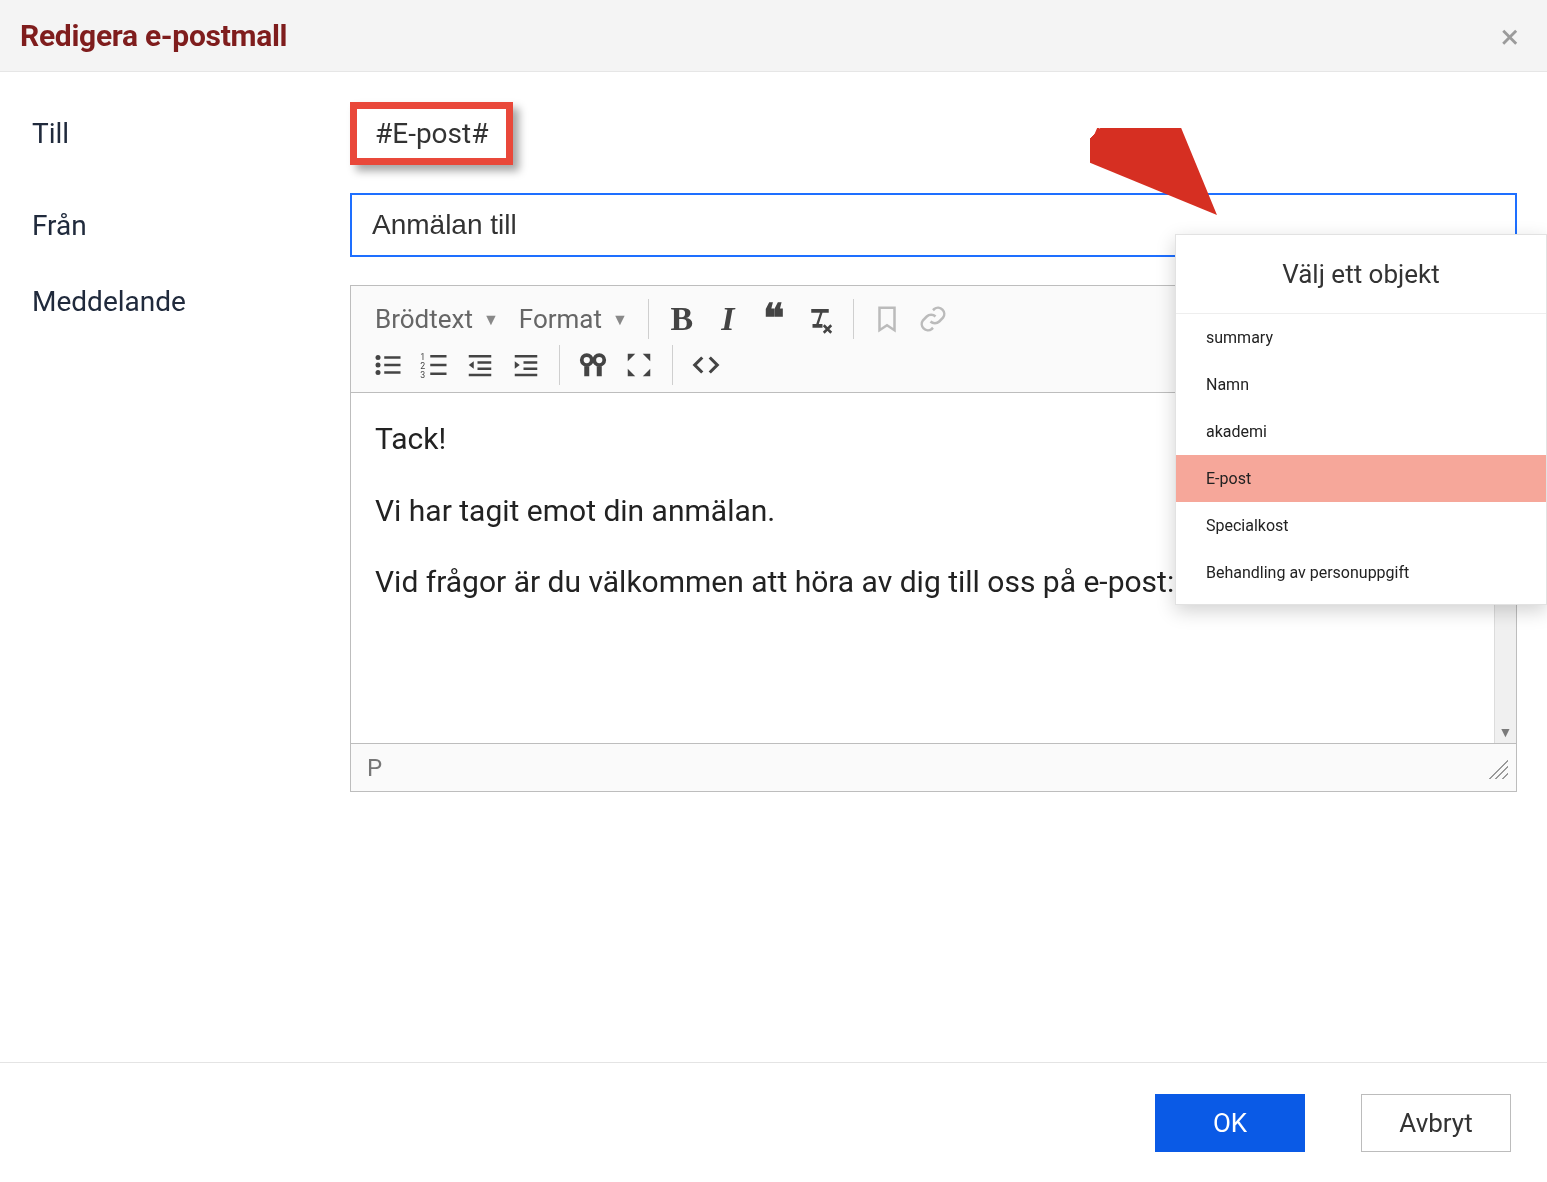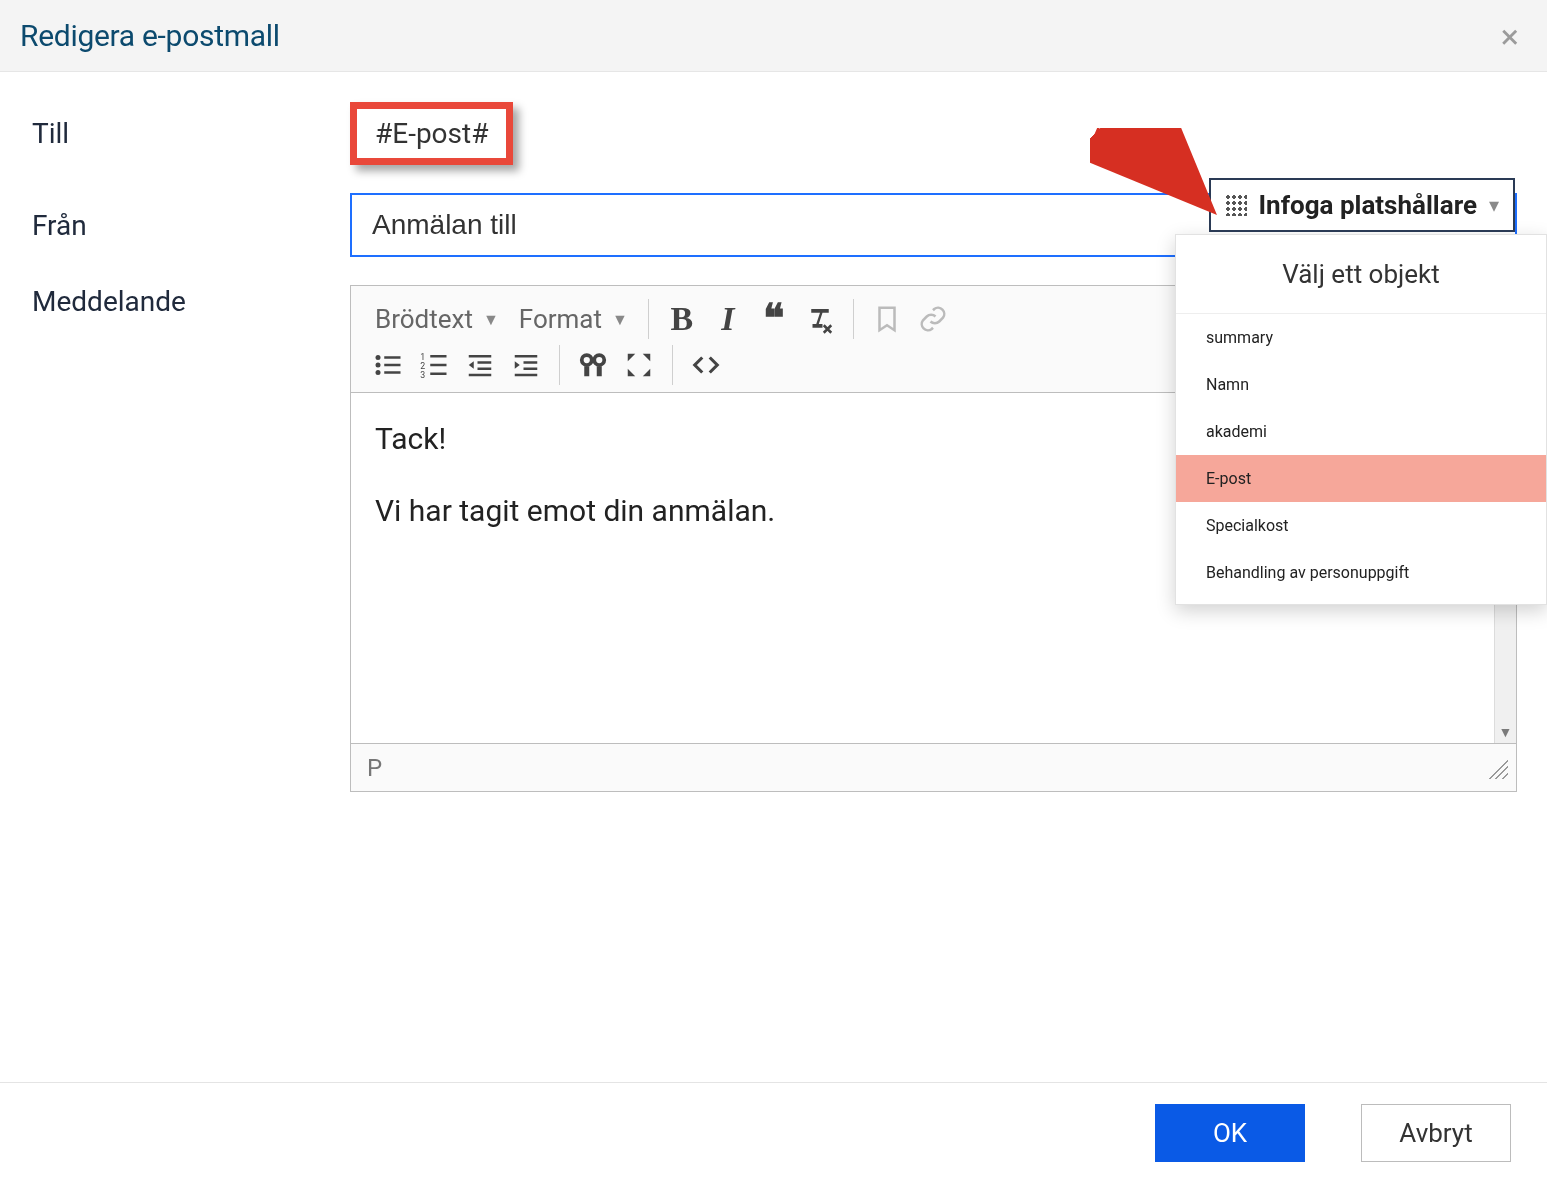--- a/index.html
+++ b/index.html
@@ -16,22 +16,22 @@
     height: 72px;
     background: #f4f4f4;
     border-bottom: 1px solid #e6e6e6;
     display: flex;
     align-items: center;
     justify-content: space-between;
     padding: 0 24px 0 20px;
   }
   .header-title {
     font-size: 30px;
-    font-weight: 400;
-    color: #0c4a6e;
+    font-weight: 700;
+    color: #7f1d1d;
     letter-spacing: -0.3px;
   }
   .close-x {
     font-size: 34px;
     color: #9b9b9b;
     cursor: pointer;
     line-height: 1;
     padding: 0 4px;
   }
   .content {
@@ -231,21 +231,21 @@
     width: 130px;
     height: 90px;
     z-index: 30;
     pointer-events: none;
   }
 
   
   .footer {
     position: absolute;
     left: 0; right: 0; bottom: 0;
-    height: 100px;
+    height: 120px;
     border-top: 1px solid #e4e4e4;
     background: #fff;
     display: flex;
     align-items: center;
     justify-content: flex-end;
     padding: 0 36px;
     gap: 20px;
   }
   .btn {
     min-width: 150px;
@@ -272,25 +272,20 @@
 </head>
 <body>
 
 <div class="header">
   <div class="header-title">Redigera e-postmall</div>
   <div class="close-x">×</div>
 </div>
 
 <div class="content">
 
-  <div class="ph-button">
-    <span class="ph-grid-icon"></span>
-    <span class="ph-button-label">Infoga platshållare</span>
-    <span class="ph-caret">▾</span>
-  </div>
 
   <div class="ph-panel">
     <div class="ph-panel-header">Välj ett objekt</div>
     <div class="ph-item">summary</div>
     <div class="ph-item">Namn</div>
     <div class="ph-item">akademi</div>
     <div class="ph-item highlight">E-post</div>
     <div class="ph-item">Specialkost</div>
     <div class="ph-item">Behandling av personuppgift</div>
   </div>
@@ -411,20 +406,21 @@
           <span class="tb-sep"></span>
           <span class="tb-btn">
             <svg viewBox="0 0 24 24">
                 <path d="M9 6l-6 6 6 6M15 6l6 6-6 6" fill="none" stroke="#444" stroke-width="2.5"></path>
               </svg>
           </span>
         </div>
         <div class="editor-body">
           <p>Tack!</p>
           <p>Vi har tagit emot din anmälan.</p>
+          <p>Vid frågor är du välkommen att höra av dig till oss på e-post:</p>
           <div class="scroll-track">
             <div class="scroll-arrow">▲</div>
             <div class="scroll-thumb"></div>
             <div class="scroll-arrow" style="position:absolute;bottom:0;left:0;right:0;">▼</div>
           </div>
         </div>
         <div class="status-bar">
           <span>P</span>
           <span class="resize-grip"></span>
         </div>

